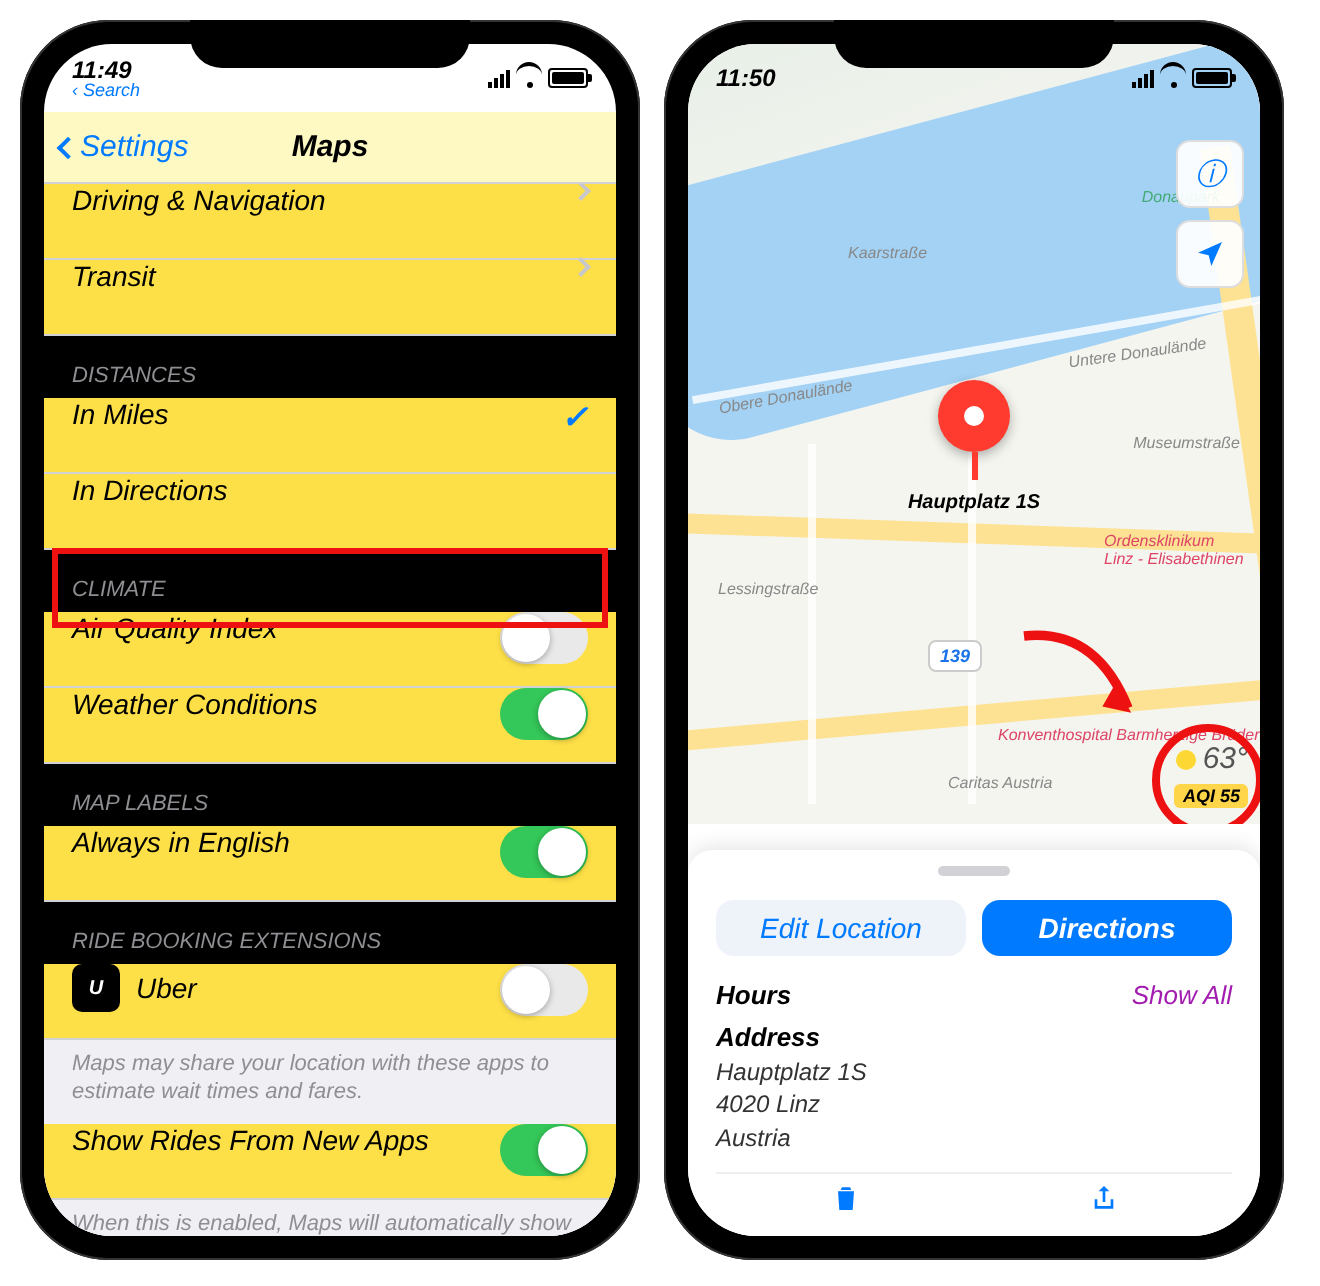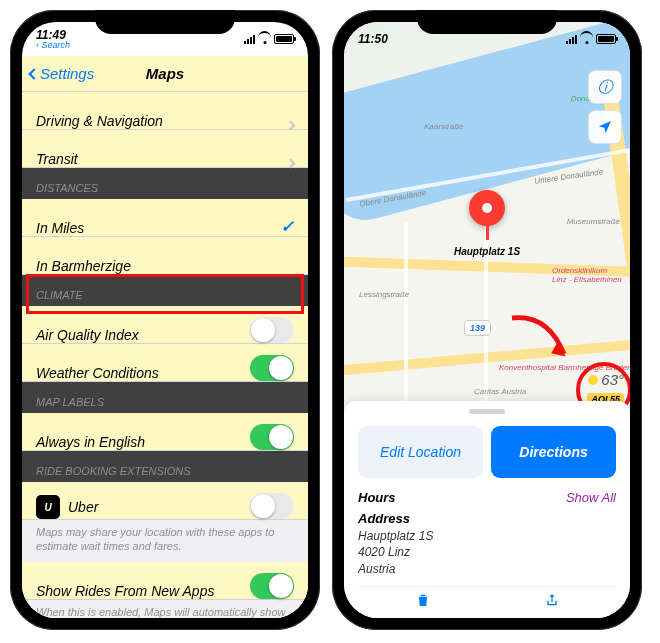--- a/index.html
+++ b/index.html
@@ -19,23 +19,23 @@
   .wifi::after{content:"";position:absolute;bottom:0;left:0;width:13px;height:13px;border:2px solid #000;border-bottom:none;border-left:none;border-right:none;border-radius:13px 13px 0 0;transform:translateY(2px)}
   .battery { width:20px; height:10px; border:1px solid #000; border-radius:2px; position:relative; }
   .battery::after{content:"";position:absolute;right:-3px;top:2px;width:2px;height:4px;background:#000;border-radius:0 1px 1px 0}
   .battery .fill{position:absolute;left:1px;top:1px;bottom:1px;width:16px;background:#000;border-radius:1px}
   
   .nav { display:flex; align-items:center; height:36px; border-bottom:1px solid #d1d1d6; padding:0 8px; background:#fef9c3; position:relative; }
   .nav .back { color:#007aff; font-size:15px; display:flex; align-items:center; gap:2px; }
   .nav .title { position:absolute; left:0; right:0; text-align:center; font-weight:600; font-size:15px; pointer-events:none; }
   .chevron-left { display:inline-block; width:8px; height:8px; border-left:2px solid #007aff; border-bottom:2px solid #007aff; transform:rotate(45deg); }
   
-  .group-header { font-size:11px; color:#8e8e93; padding:14px 14px 5px; text-transform:uppercase; background:#404040; }
+  .group-header { font-size:11px; color:#8e8e93; padding:14px 14px 5px; text-transform:uppercase; background:#000000; }
   .group-footer { font-size:11px; color:#8e8e93; padding:5px 14px 8px; background:#efeff4; line-height:1.3; }
-  .row { display:flex; align-items:flex-end; justify-content:space-between; padding:0 14px; height:38px; background:#fef9c3; border-bottom:0.5px solid #d1d1d6; font-size:14px; }
+  .row { display:flex; align-items:flex-start; justify-content:space-between; padding:0 14px; height:38px; background:#fde047; border-bottom:0.5px solid #d1d1d6; font-size:14px; }
   .row.disclose .chev{ width:7px;height:7px;border-right:2px solid #c7c7cc;border-top:2px solid #c7c7cc;transform:rotate(45deg); }
   .checkmark { color:#007aff; font-size:16px; font-weight:700; }
   .switch { width:44px; height:26px; border-radius:13px; position:relative; }
   .switch .knob { width:24px; height:24px; background:#fff; border-radius:50%; position:absolute; top:1px; box-shadow:0 1px 3px rgba(0,0,0,.3); }
   .switch.off { background:#e9e9ea; }
   .switch.off .knob { left:1px; }
   .switch.on { background:#34c759; }
   .switch.on .knob { right:1px; }
   .row .left-group{display:flex;align-items:center;gap:8px;}
   .appicon{width:24px;height:24px;border-radius:5px;display:flex;align-items:center;justify-content:center;font-size:10px;font-weight:700;color:#fff;}
@@ -71,21 +71,21 @@
   .park-label{position:absolute;font-size:8px;color:#888}
   .hosp-label{position:absolute;font-size:8px;color:#d46;top:342px;left:155px;line-height:1.1}
   
   .card{position:absolute;bottom:0;left:0;right:0;background:#fff;border-top-left-radius:12px;border-top-right-radius:12px;padding:8px 14px 2px;box-shadow:0 -2px 10px rgba(0,0,0,.1);z-index:30}
   .grabber{width:36px;height:5px;background:#d1d1d6;border-radius:3px;margin:0 auto 6px}
   .card-head{display:flex;justify-content:space-between;align-items:flex-start}
   .card-title{font-size:17px;font-weight:700}
   .card-sub{font-size:12px;color:#8e8e93;margin-top:2px}
   .close-x{width:22px;height:22px;background:#e9e9ea;border-radius:50%;display:flex;align-items:center;justify-content:center;color:#8e8e93;font-size:14px}
   .card-buttons{display:flex;gap:8px;margin:12px 0}
-  .cbtn{flex:1;height:52px;border-radius:9px;display:flex;align-items:center;justify-content:center;font-size:14px;font-weight:500}
+  .cbtn{flex:1;height:28px;border-radius:9px;display:flex;align-items:center;justify-content:center;font-size:14px;font-weight:500}
   .cbtn.secondary{background:#eef2f9;color:#007aff}
   .cbtn.primary{background:#007aff;color:#fff;font-weight:600}
   .card-row{display:flex;justify-content:space-between;font-size:13px;margin:6px 0}
   .card-row .label{font-weight:600}
   .card-row .link{color:#a21caf}
   .addr-block{font-size:12px;color:#333;line-height:1.4;margin-top:2px}
   .toolbar{display:flex;justify-content:space-around;align-items:center;height:30px;border-top:1px solid #eee;margin-top:8px}
   .toolbar span{color:#007aff;font-size:16px}
   .map-area .statusbar{position:relative;z-index:45}
   .statusbar.overlay{background:transparent}
@@ -130,21 +130,21 @@
           <span>Transit</span>
           <span class="chev"></span>
         </div>
 
       <div class="group-header">DISTANCES</div>
       <div class="row">
           <span>In Miles</span>
           <span class="checkmark">✓</span>
         </div>
       <div class="row">
-          <span>In Barmherzige</span>
+          <span>In Directions</span>
           <span></span>
         </div>
 
       <div class="group-header">CLIMATE</div>
       <div class="row" style="position:relative">
         <span>Air Quality Index</span>
         <div class="switch off">
             <div class="knob"></div>
           </div>
       </div>

